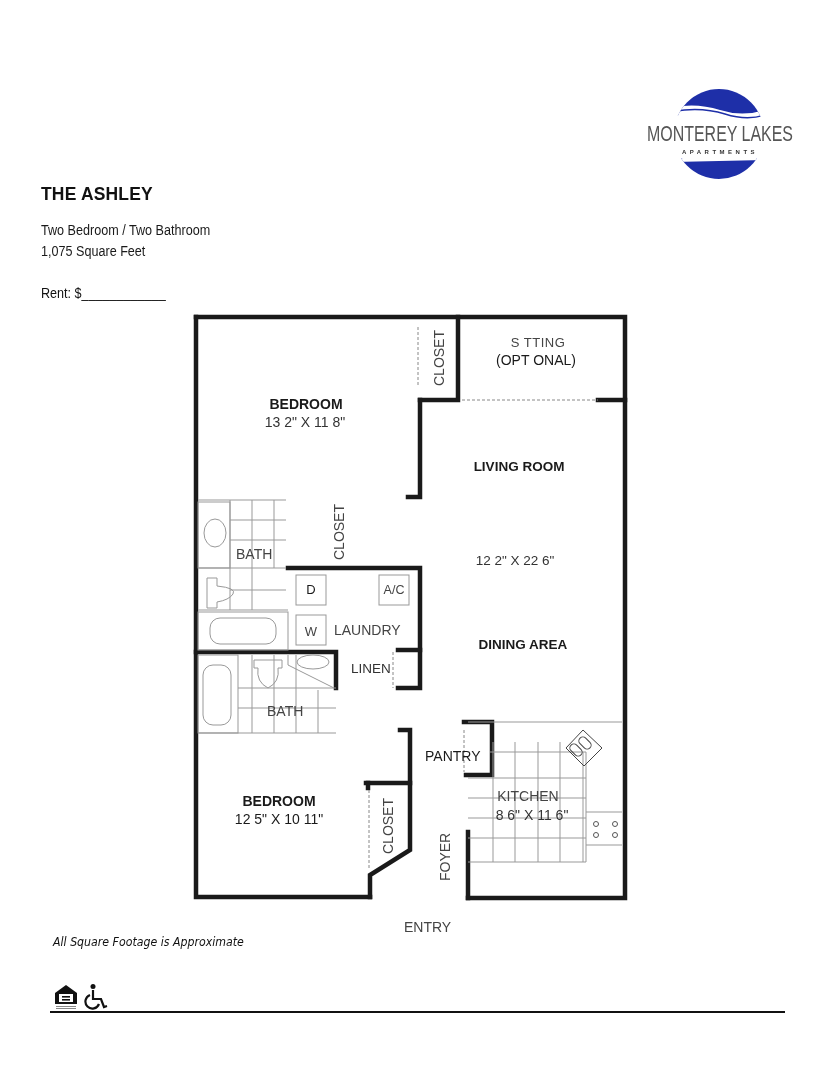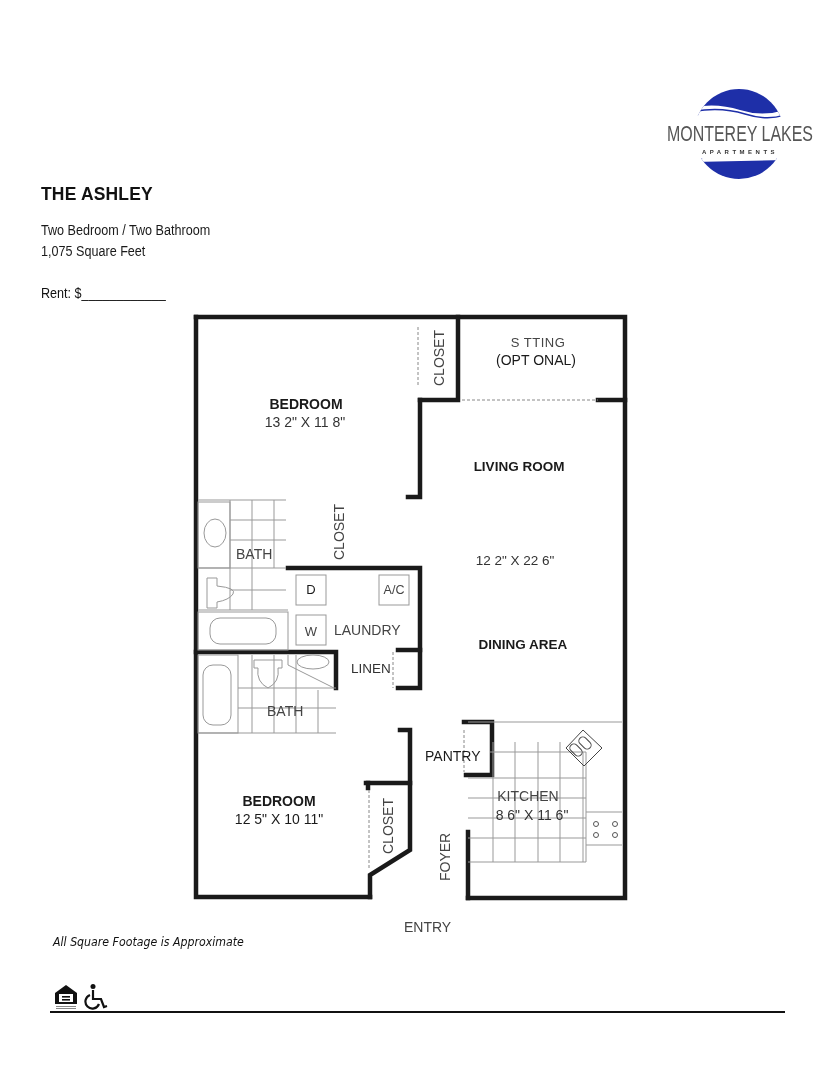--- a/index.html
+++ b/index.html
@@ -1,17 +1,17 @@
 <!DOCTYPE html>
 <html><head>
 <meta charset="utf-8">
 <style>
   html, body { margin: 0; padding: 0; background: #ffffff; }
   body { width: 835px; height: 1080px; position: relative; overflow: hidden; font-family: "Liberation Sans", sans-serif; color: #111; }
-  .logo { position: absolute; left: 640px; top: 86px; width: 160px; height: 98px; margin-left: 20px; }
+  .logo { position: absolute; left: 640px; top: 86px; width: 160px; height: 98px; }
   .title { position: absolute; left: 41px; top: 183px; font-size: 19px; font-weight: bold; letter-spacing: 0.2px; transform: scaleX(0.92); transform-origin: left; }
   .sub { position: absolute; left: 41px; font-size: 14px; transform: scaleX(0.9); transform-origin: left; color: #1a1a1a; }
   .sub1 { top: 222px; }
   .sub2 { top: 243px; }
   .rent { position: absolute; left: 41px; top: 285px; font-size: 14px; transform: scaleX(0.9); transform-origin: left; }
   .plan { position: absolute; left: 0; top: 0; width: 835px; height: 1080px; }
   .note { position: absolute; left: 53px; top: 934px; font-size: 12.5px; font-style: italic; font-family: "DejaVu Sans", sans-serif; transform: scaleX(0.88); transform-origin: left; }
   .eho { position: absolute; left: 53px; top: 983px; width: 26px; height: 28px; }
   .ada { position: absolute; left: 84px; top: 983px; width: 26px; height: 28px; }
   .rule { position: absolute; left: 50px; top: 1011px; width: 735px; height: 2px; background: #111; }

